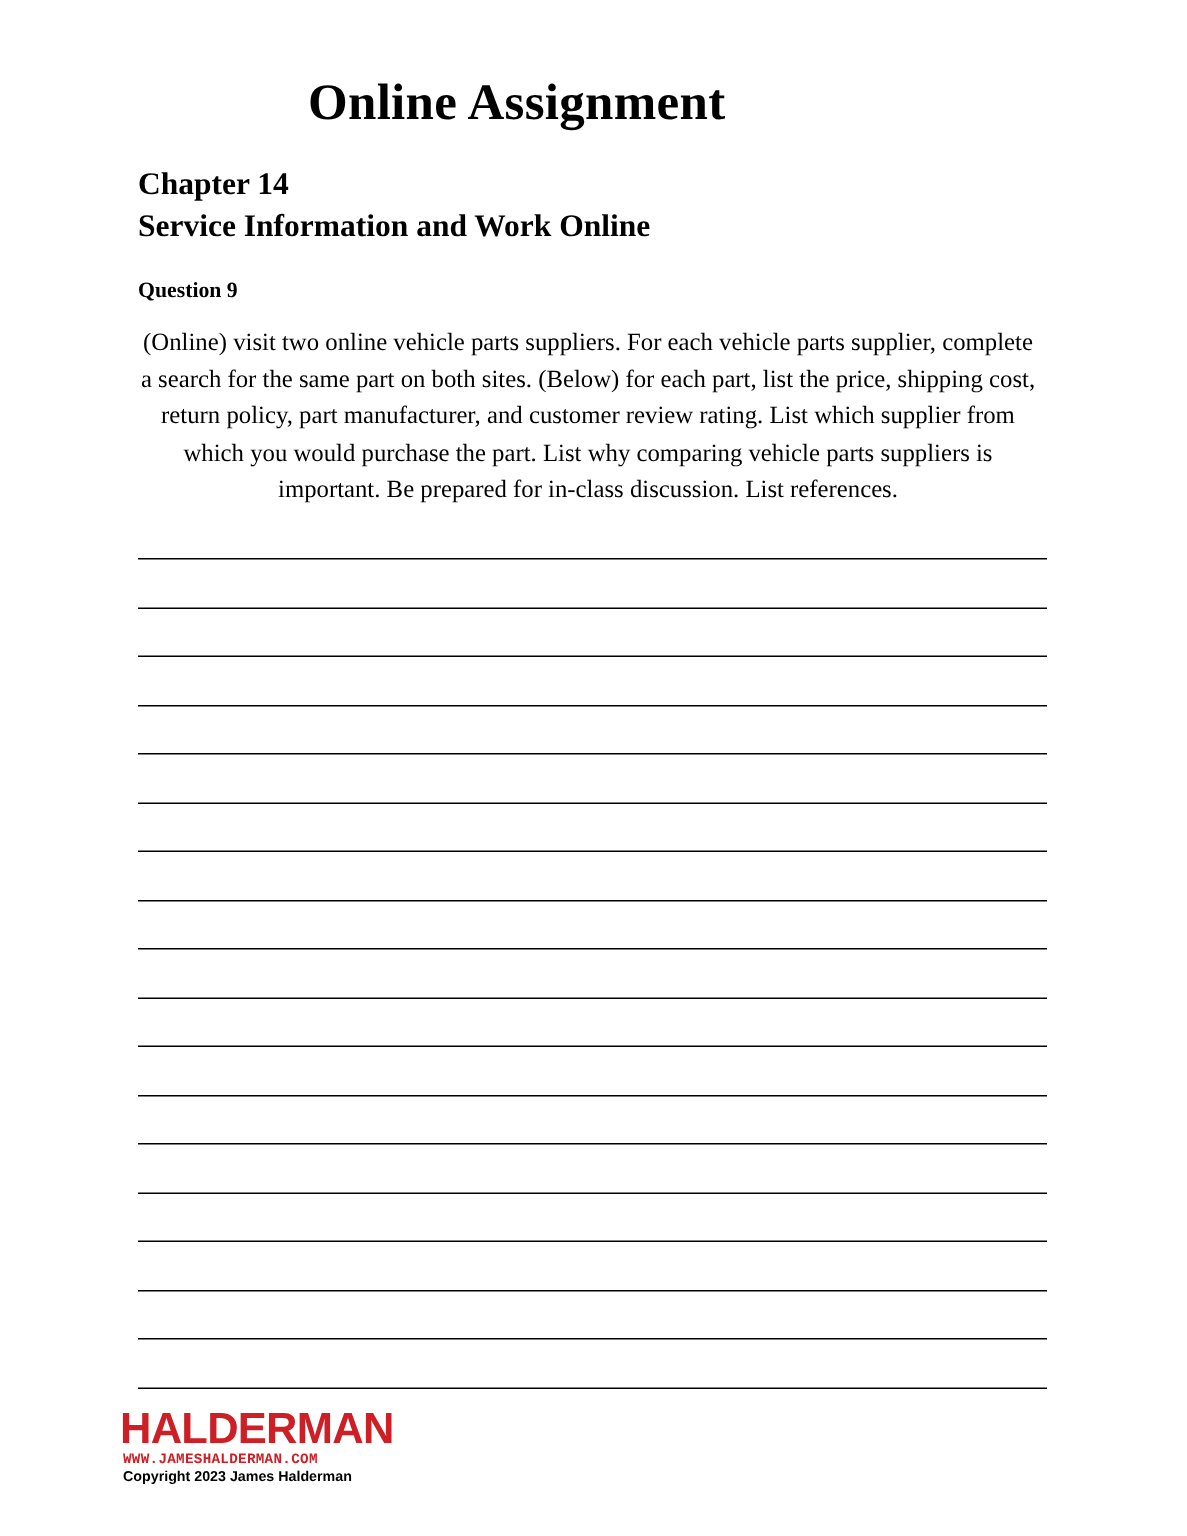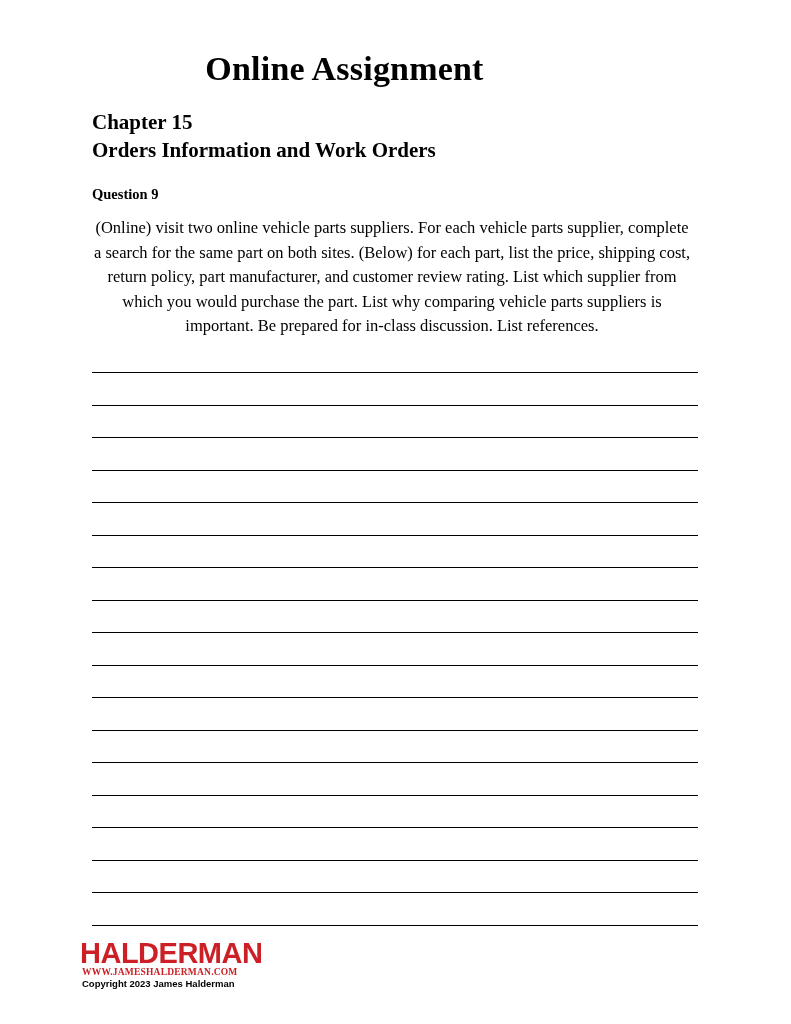--- a/index.html
+++ b/index.html
@@ -83,21 +83,21 @@
   }
   .brand {
     font-family: "Liberation Sans", sans-serif;
     font-weight: bold;
     font-size: 29px;
     color: #cc2026;
     letter-spacing: -0.5px;
     line-height: 30px;
   }
   .brand-url {
-    font-family: Liberation Serif, serif;
+    font-family: Liberation Mono, monospace;
     font-weight: bold;
     font-size: 9.5px;
     color: #cc2026;
     letter-spacing: 0.2px;
     margin-top: -1px;
     padding-left: 2px;
   }
   .copyright {
     font-family: "Liberation Sans", sans-serif;
     font-weight: bold;
@@ -108,22 +108,22 @@
   }
 </style>
 </head>
 <body>
 
 <div class="page">
 
   <div class="title">Online Assignment</div>
 
   <div class="chapter-block">
-    <div class="chapter-line">Chapter 15</div>
-    <div class="chapter-line">Orders Information and Work Orders</div>
+    <div class="chapter-line">Chapter 14</div>
+    <div class="chapter-line">Service Information and Work Online</div>
   </div>
 
   <div class="question-label">Question 9</div>
 
   <div class="prompt">(Online) visit two online vehicle parts suppliers. For each vehicle parts supplier, complete a search for the same part on both sites. (Below) for each part, list the price, shipping cost, return policy, part manufacturer, and customer review rating. List which supplier from which you would purchase the part. List why comparing vehicle parts suppliers is important. Be prepared for in-class discussion. List references.</div>
 
   <div class="lines">
     <div class="rule"></div>
     <div class="rule"></div>
     <div class="rule"></div>

